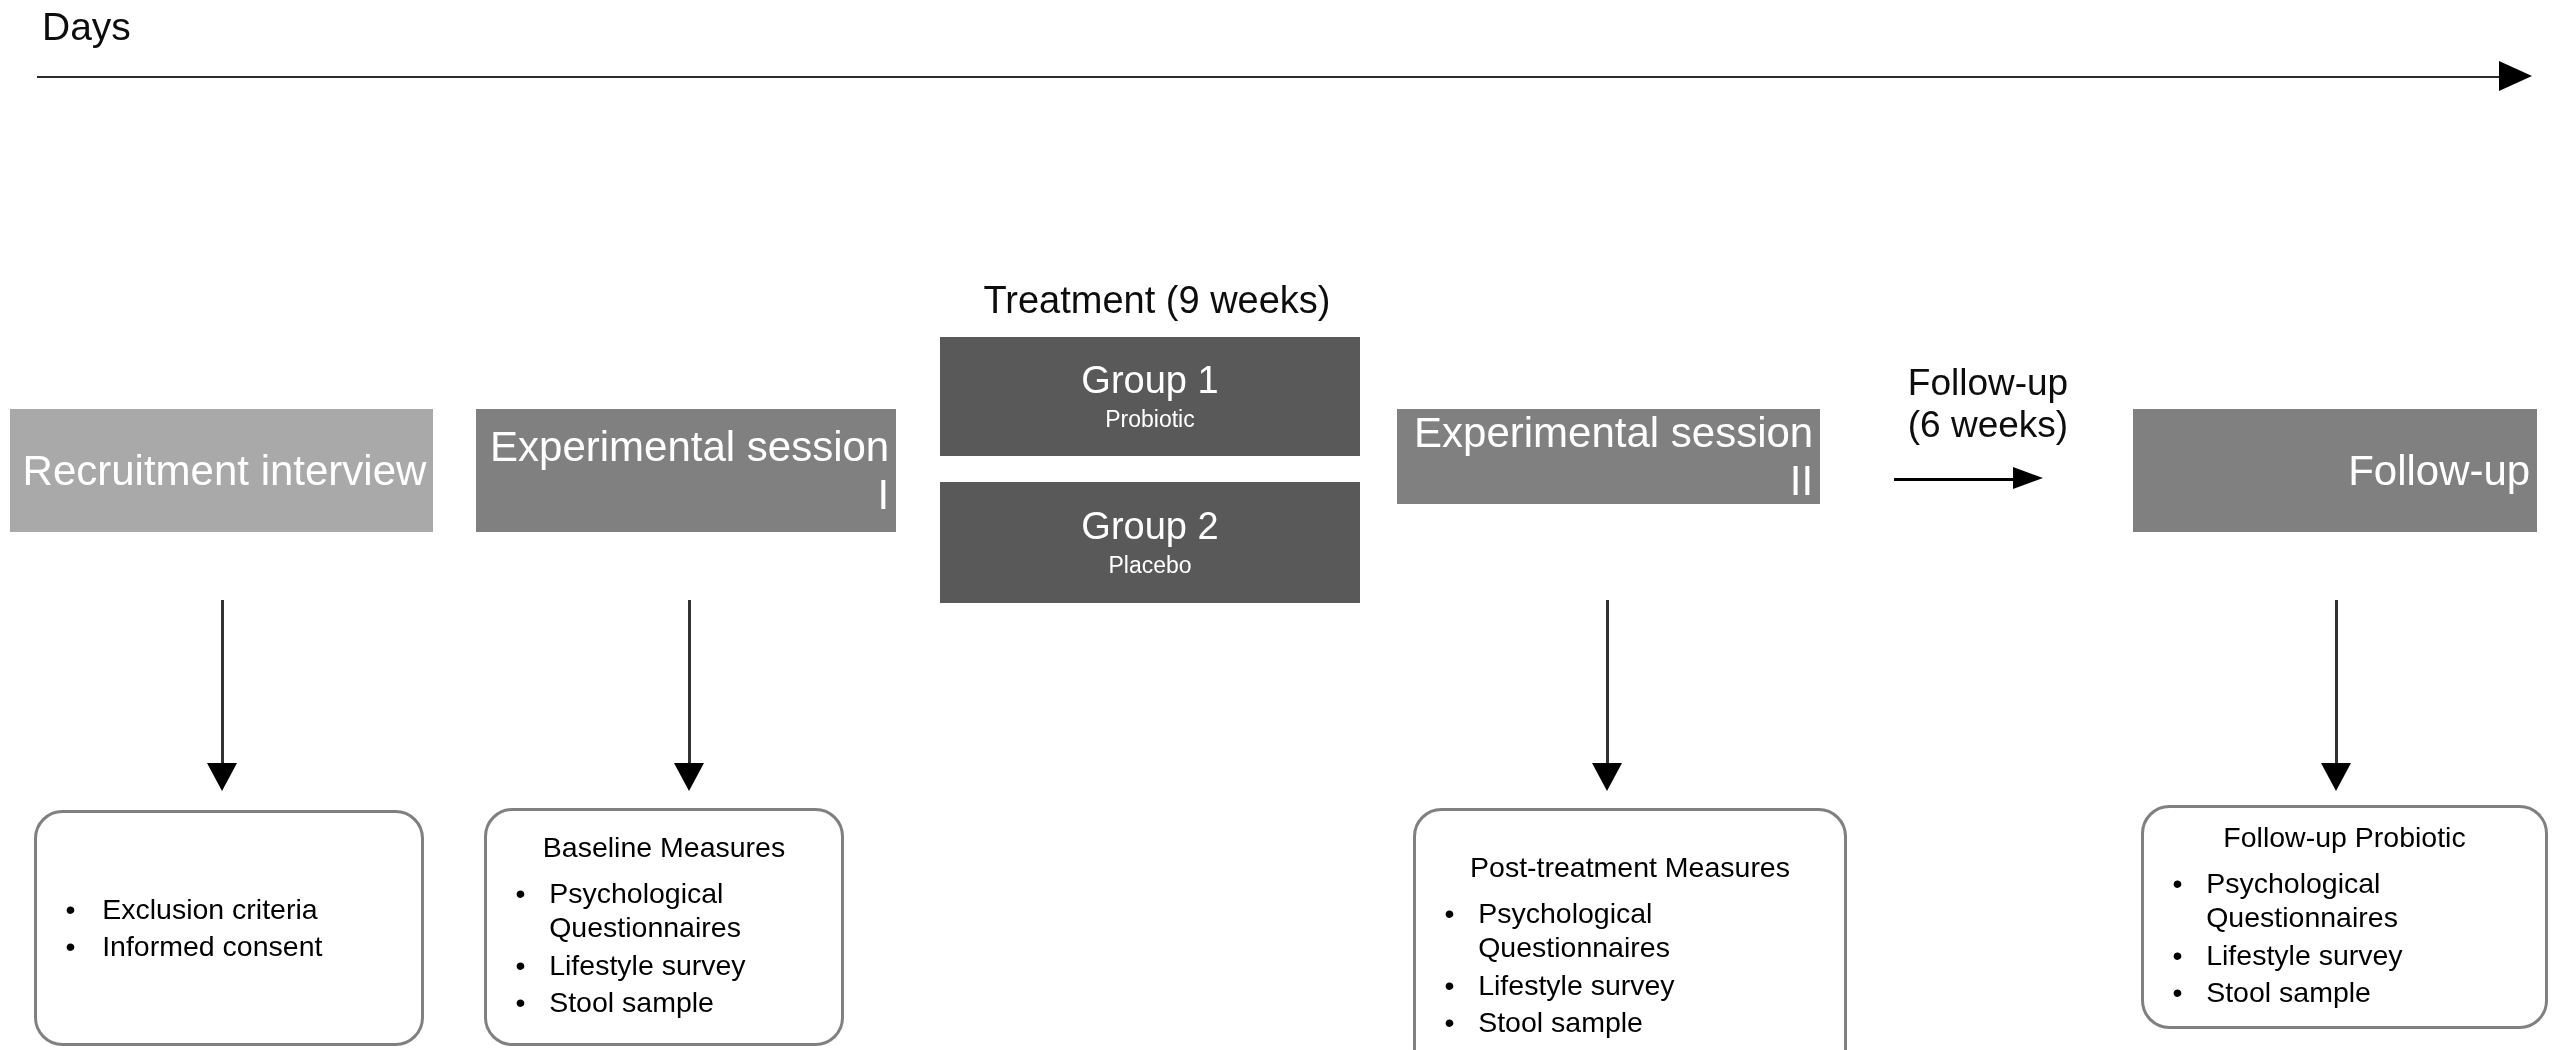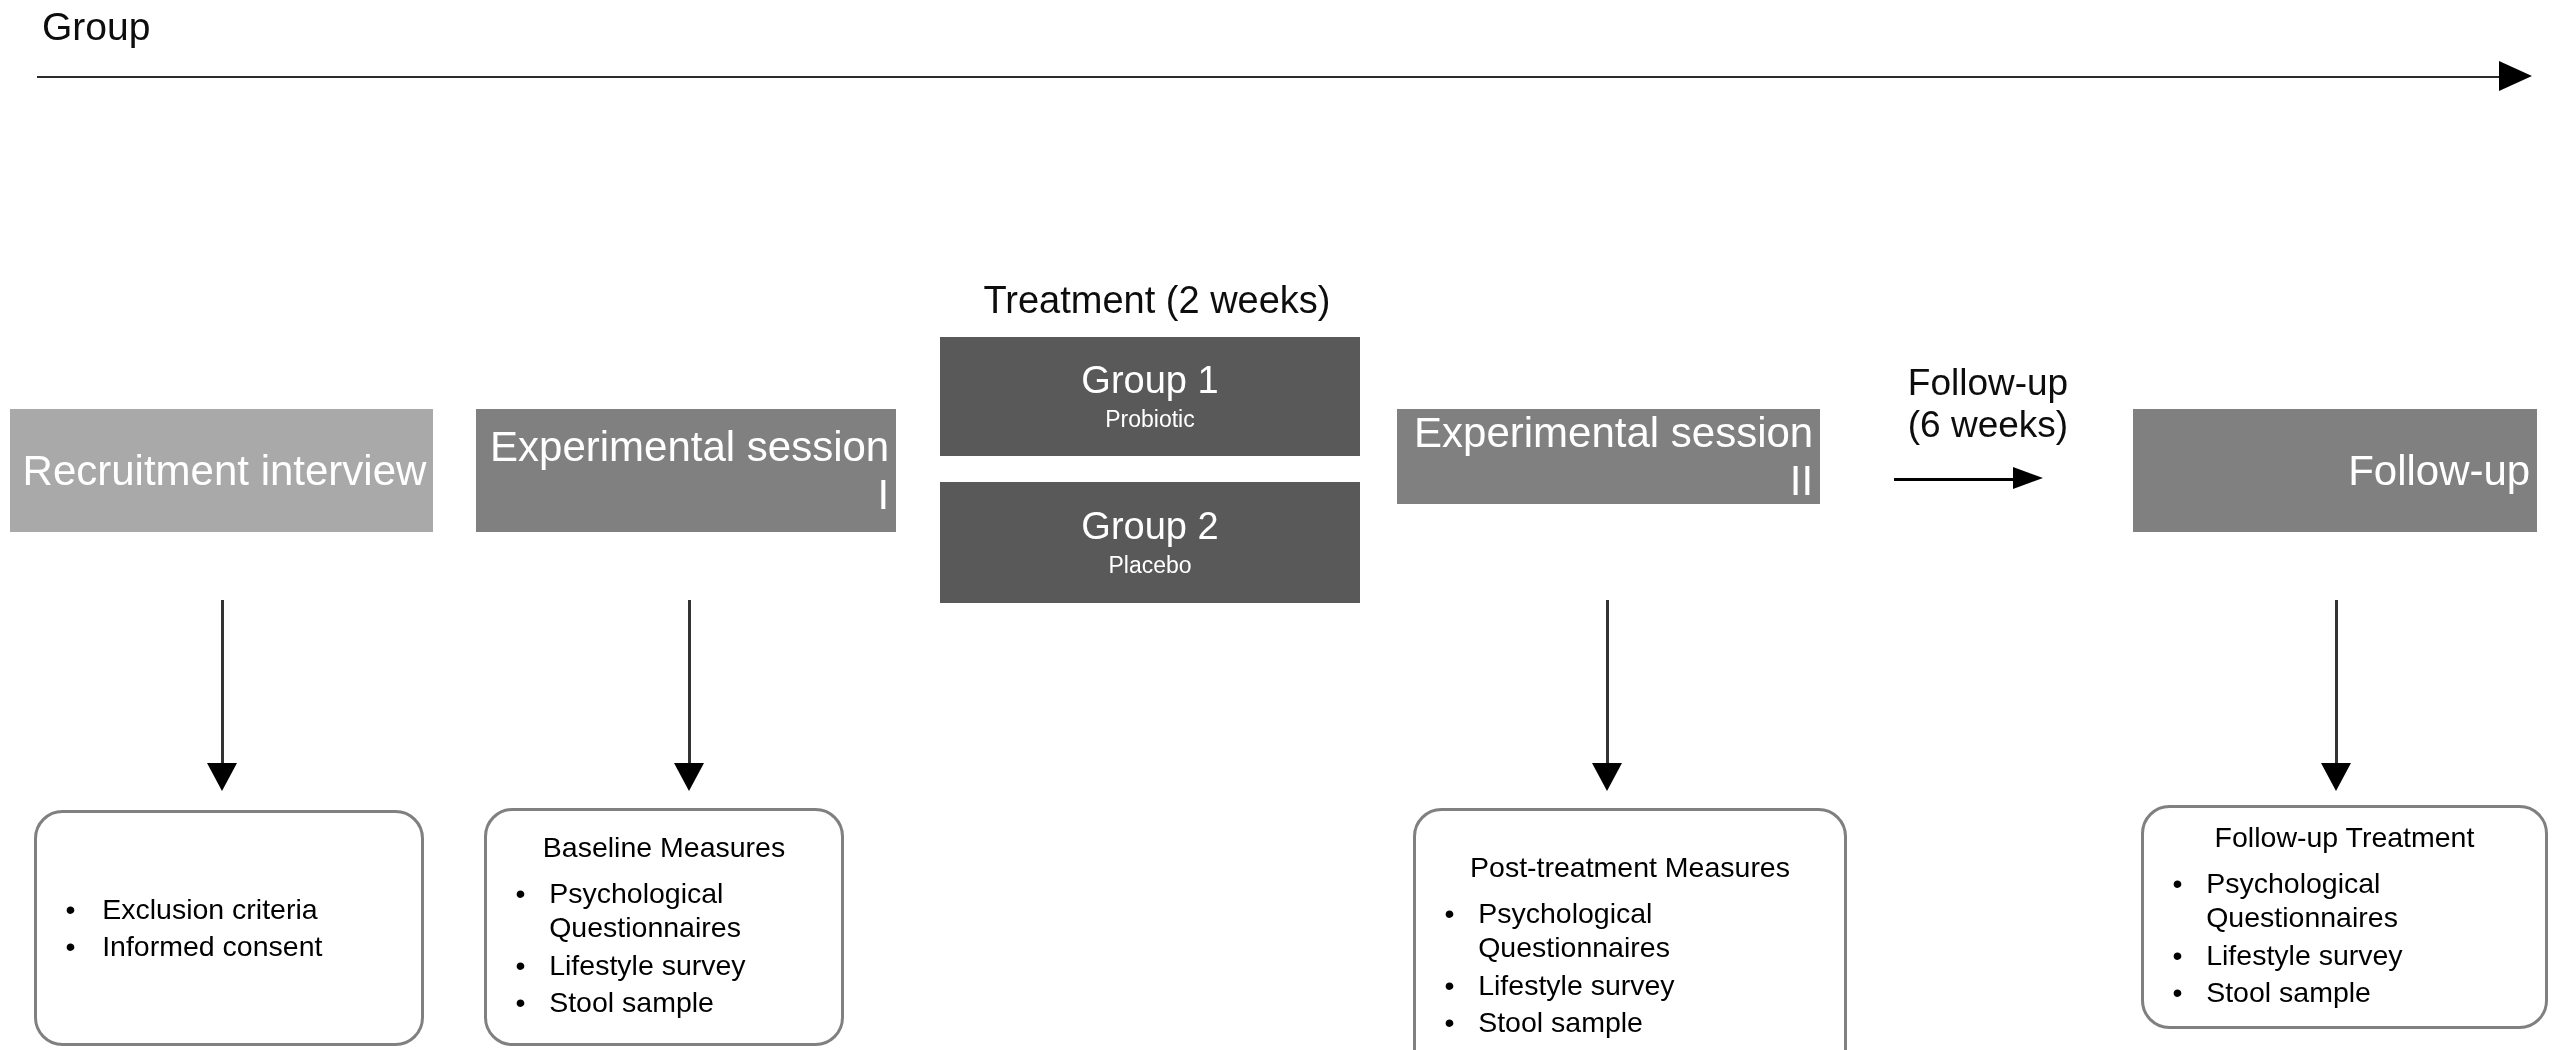--- a/index.html
+++ b/index.html
@@ -249,21 +249,21 @@
   .callout-1 .callout-list li { padding-left: 53px; }
   .callout-2 { left: 484px; top: 808px; width: 360px; height: 238px; }
   .callout-3 { left: 1413px; top: 808px; width: 434px; height: 278px; }
   .callout-4 { left: 2141px; top: 805px; width: 407px; height: 224px; }
 </style>
 </head>
 <body>
 
 <div id="canvas">
 
-  <div class="timeline-label">Group</div>
+  <div class="timeline-label">Days</div>
   <div class="timeline-axis">
     <div class="shaft"></div>
     <div class="head"></div>
   </div>
 
   <div class="stage-box stage-recruit">
     <span class="stage-text">Recruitment interview</span>
   </div>
 
   <div class="stage-box stage-exp1">
@@ -271,21 +271,21 @@
   </div>
 
   <div class="stage-box stage-exp2">
     <span class="stage-text">Experimental session II</span>
   </div>
 
   <div class="stage-box stage-followup">
     <span class="stage-text">Follow-up</span>
   </div>
 
-  <div class="treatment-title">Treatment (2 weeks)</div>
+  <div class="treatment-title">Treatment (9 weeks)</div>
 
   <div class="group-box g1">
     <span class="group-title">Group 1</span>
     <span class="group-sub">Probiotic</span>
   </div>
 
   <div class="group-box g2">
     <span class="group-title">Group 2</span>
     <span class="group-sub">Placebo</span>
   </div>
@@ -335,21 +335,21 @@
   <div class="callout callout-3">
     <div class="callout-title">Post-treatment Measures</div>
     <ul class="callout-list">
       <li>Psychological Questionnaires</li>
       <li>Lifestyle survey</li>
       <li>Stool sample</li>
     </ul>
   </div>
 
   <div class="callout callout-4">
-    <div class="callout-title">Follow-up Treatment</div>
+    <div class="callout-title">Follow-up Probiotic</div>
     <ul class="callout-list">
       <li>Psychological Questionnaires</li>
       <li>Lifestyle survey</li>
       <li>Stool sample</li>
     </ul>
   </div>
 
 </div>
 
 

